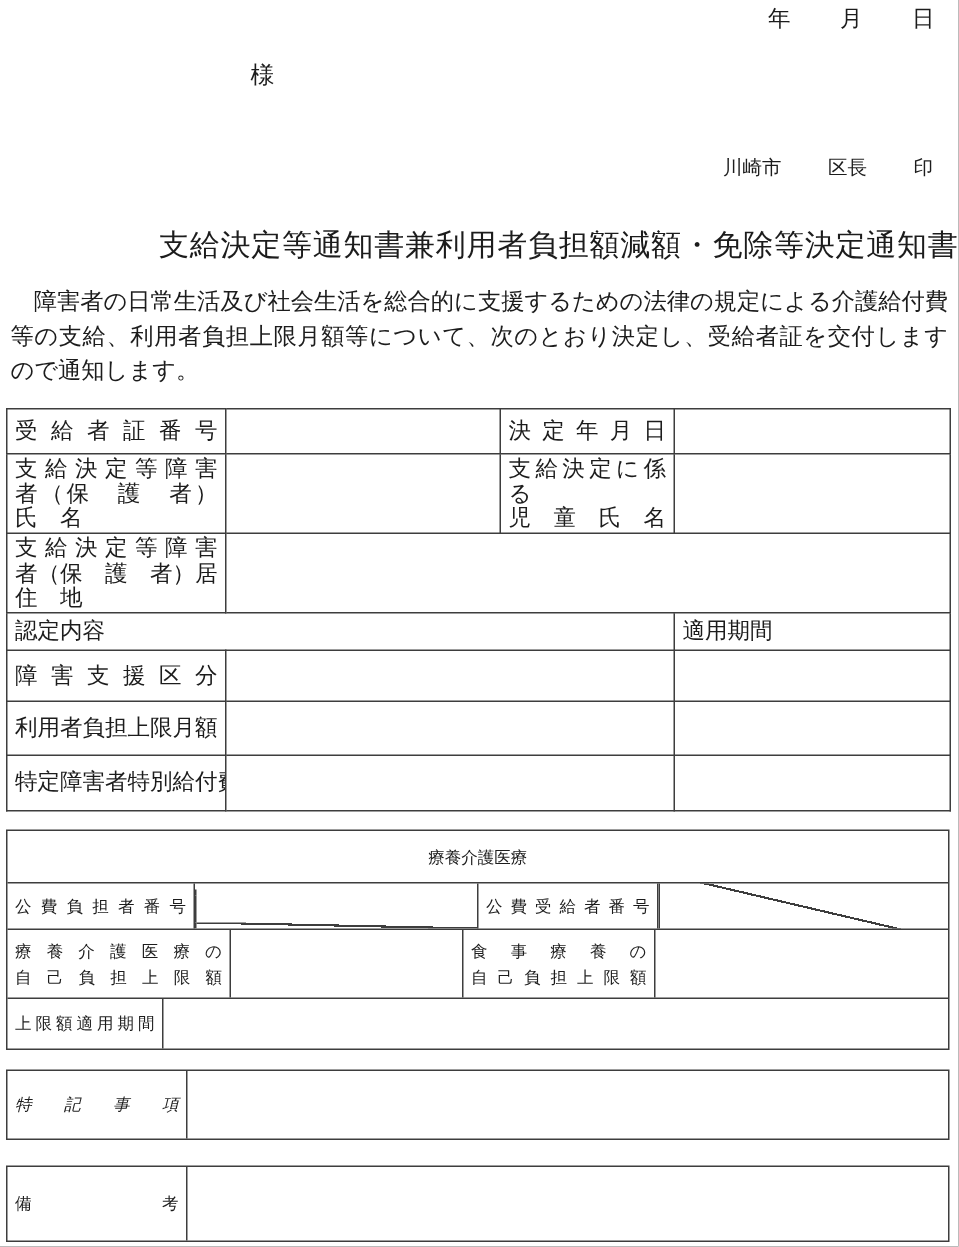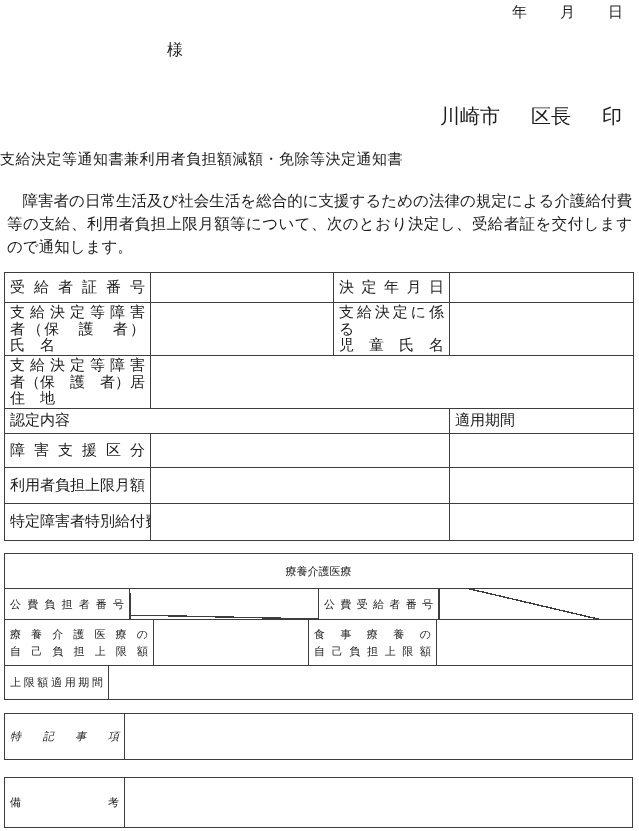--- a/index.html
+++ b/index.html
@@ -9,22 +9,22 @@
   }
   html,body{margin:0;padding:0;background:#888;}
   body{font-family:"DejaVu Serif","Liberation Serif",serif;color:var(--ink);}
   #page{
     position:relative;width:639px;height:831px;background:var(--bg);
     margin:0 auto;overflow:hidden;
   }
   
   .date-line{position:absolute;top:3px;right:16px;display:flex;gap:33px;font-size:15px;}
   .addressee{position:absolute;top:40px;left:167px;font-size:16px;}
-  .issuer-line{position:absolute;top:103px;right:17px;display:flex;gap:31px;font-size:20px;}
-  .doc-title{position:absolute;top:150px;left:0;width:100%;text-align:left;font-size:15px;letter-spacing:.5px;}
+  .issuer-line{position:absolute;top:103px;right:17px;display:flex;gap:31px;font-size:13px;}
+  .doc-title{position:absolute;top:150px;left:0;width:100%;text-align:right;font-size:20px;letter-spacing:.5px;}
   .body-par{position:absolute;top:190px;left:7px;width:625px;font-size:15.5px;line-height:23px;
     text-align:justify;text-indent:1em;}
   
   table.t1{position:absolute;top:272px;left:4px;width:629px;border-collapse:collapse;table-layout:fixed;}
   table.t1 td{border:1px solid var(--bd);font-size:15px;vertical-align:middle;padding:1px 5px;overflow:hidden;}
   .r1{height:30px}.r2{height:53px}.r3{height:48px}.r4{height:25px}.r5{height:34px}.r6{height:36px}.r7{height:37px}
   td.sp{text-align:justify;text-align-last:justify;}
   td.plain{text-align:left;}
   td.tight{font-size:13.5px;white-space:nowrap;padding:1px 3px;}
   td.hd{}

